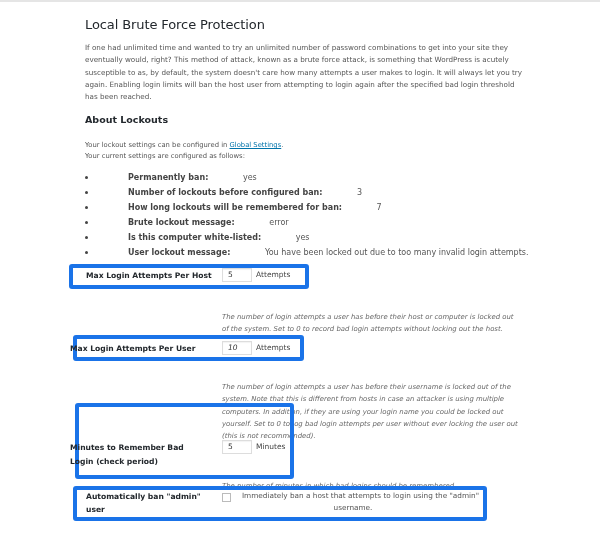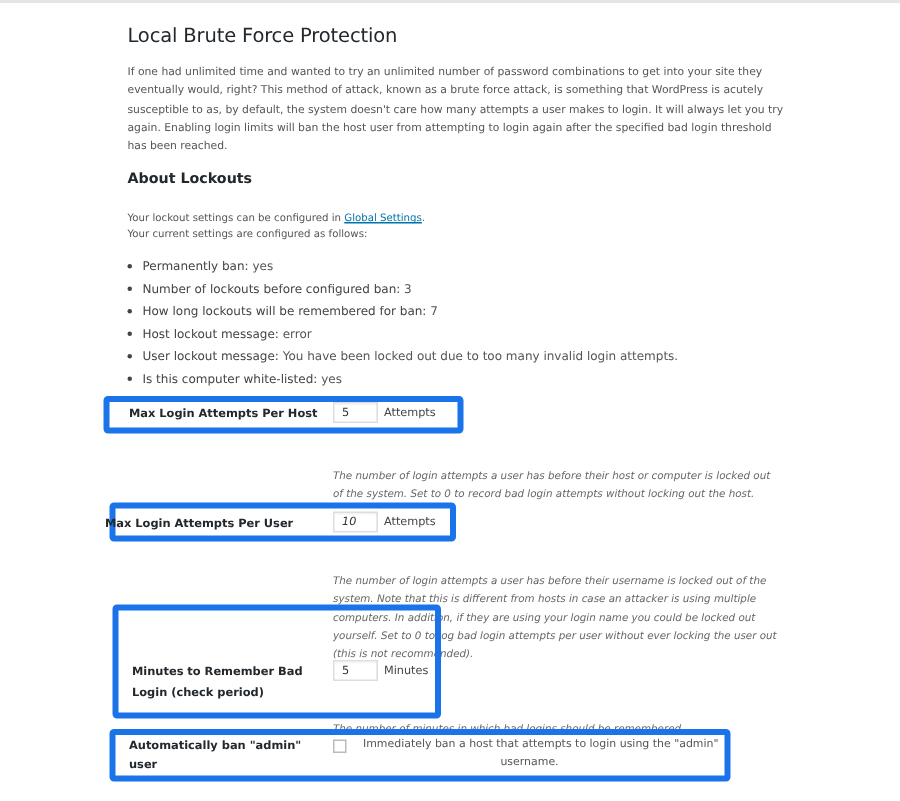--- a/index.html
+++ b/index.html
@@ -12,22 +12,22 @@
     .intro { position: absolute; left: 85px; top: 42px; width: 440px; font-size: 7.2px; line-height: 12.3px; color: #555; }
 
     .sub-title { position: absolute; left: 85px; top: 114px; font-size: 9.5px; color: #23282d; }
 
     .lockout-note { position: absolute; left: 85px; top: 140px; font-size: 6.8px; line-height: 11px; color: #555; }
     .lockout-note a { color: #0073aa; text-decoration: underline; }
 
     .settings-list { position: absolute; left: 85px; top: 170px; list-style: none; font-size: 8px; color: #444; }
     .settings-list li { height: 15px; line-height: 15px; position: relative; padding-left: 10px; }
     .settings-list li .bullet { position: absolute; left: 0; top: 6px; width: 3px; height: 3px; border-radius: 50%; background: #444; }
-    .settings-list li .k { font-weight: normal; color: #444; }
-    .settings-list li .v { color: #555; }
+    .settings-list li .k { font-weight: bold; color: #444; margin-left: 33px; }
+    .settings-list li .v { color: #555; margin-left: 32px; }
 
     .hl { position: absolute; border: 4px solid #1a73e8; border-radius: 3px; background: transparent; }
 
     .row-label { position: absolute; font-size: 7.6px; font-weight: bold; color: #23282d; line-height: 12px; }
     .num-input { position: absolute; height: 14px; border: 1px solid #ddd; background: #fff; font-size: 7.5px; color: #333; padding-left: 5px; line-height: 12px; font-family: "DejaVu Sans", sans-serif; box-shadow: inset 0 1px 1px rgba(0,0,0,0.05); }
     .unit { position: absolute; font-size: 7.5px; color: #444; line-height: 12px; }
     .desc { position: absolute; font-size: 6.9px; font-style: italic; color: #666; line-height: 12.3px; margin-top: 23px; }
     .checkbox { position: absolute; width: 9px; height: 9px; border: 1px solid #bbb; background: #fff; }
     .check-label { position: absolute; font-size: 7.3px; color: #555; line-height: 12.3px; text-align: center; }
   </style>
@@ -44,39 +44,39 @@
 
 <div class="lockout-note">
   <div><span>Your lockout settings can be configured in </span><a href="#">Global Settings</a><span>.</span></div>
   <div>Your current settings are configured as follows:</div>
 </div>
 
 <ul class="settings-list">
   <li><span class="bullet"></span><span class="k">Permanently ban:</span> <span class="v">yes</span></li>
   <li><span class="bullet"></span><span class="k">Number of lockouts before configured ban:</span> <span class="v">3</span></li>
   <li><span class="bullet"></span><span class="k">How long lockouts will be remembered for ban:</span> <span class="v">7</span></li>
-  <li><span class="bullet"></span><span class="k">Host lockout message:</span> <span class="v">error</span></li>
+  <li><span class="bullet"></span><span class="k">Brute lockout message:</span> <span class="v">error</span></li>
+  <li><span class="bullet"></span><span class="k">Is this computer white-listed:</span> <span class="v">yes</span></li>
   <li><span class="bullet"></span><span class="k">User lockout message:</span> <span class="v">You have been locked out due to too many invalid login attempts.</span></li>
-  <li><span class="bullet"></span><span class="k">Is this computer white-listed:</span> <span class="v">yes</span></li>
 </ul>
 
 <div class="hl" style="left:69px; top:264px; width:240px; height:25px;"></div>
 <div class="row-label" style="left:86px; top:270px;">Max Login Attempts Per Host</div>
 <div class="num-input" style="left:222px; top:268px; width:30px;">5</div>
 <div class="unit" style="left:256px; top:269px;">Attempts</div>
 <div class="desc" style="left:222px; top:288px; width:300px;">The number of login attempts a user has before their host or computer is locked out of the system. Set to 0 to record bad login attempts without locking out the host.</div>
 
 <div class="hl" style="left:73px; top:335px; width:231px; height:26px;"></div>
 <div class="row-label" style="left:70px; top:343px;">Max Login Attempts Per User</div>
 <div class="num-input" style="left:222px; top:341px; width:30px;font-style:italic;">10</div>
 <div class="unit" style="left:256px; top:342px;">Attempts</div>
 <div class="desc" style="left:222px; top:358px; width:300px;">The number of login attempts a user has before their username is locked out of the system. Note that this is different from hosts in case an attacker is using multiple computers. In addition, if they are using your login name you could be locked out yourself. Set to 0 to log bad login attempts per user without ever locking the user out (this is not recommended).</div>
 
 <div class="hl" style="left:75px; top:403px; width:219px; height:76px;"></div>
-<div class="row-label" style="left:88px; top:441px; width:125px; line-height:14px;">Minutes to Remember Bad Login (check period)</div>
+<div class="row-label" style="left:70px; top:441px; width:125px; line-height:14px;">Minutes to Remember Bad Login (check period)</div>
 <div class="num-input" style="left:222px; top:440px; width:30px;">5</div>
 <div class="unit" style="left:256px; top:441px;">Minutes</div>
 <div class="desc" style="left:222px; top:457px; width:300px;">The number of minutes in which bad logins should be remembered.</div>
 
 <div class="hl" style="left:73px; top:486px; width:414px; height:35px;"></div>
 <div class="row-label" style="left:86px; top:491px; width:125px; line-height:12.5px;">Automatically ban "admin" user</div>
 <div class="checkbox" style="left:222px; top:493px;"></div>
 <div class="check-label" style="left:222px; top:490px; width:262px; text-indent:15px;">Immediately ban a host that attempts to login using the "admin" username.</div>
 
 </body></html>

